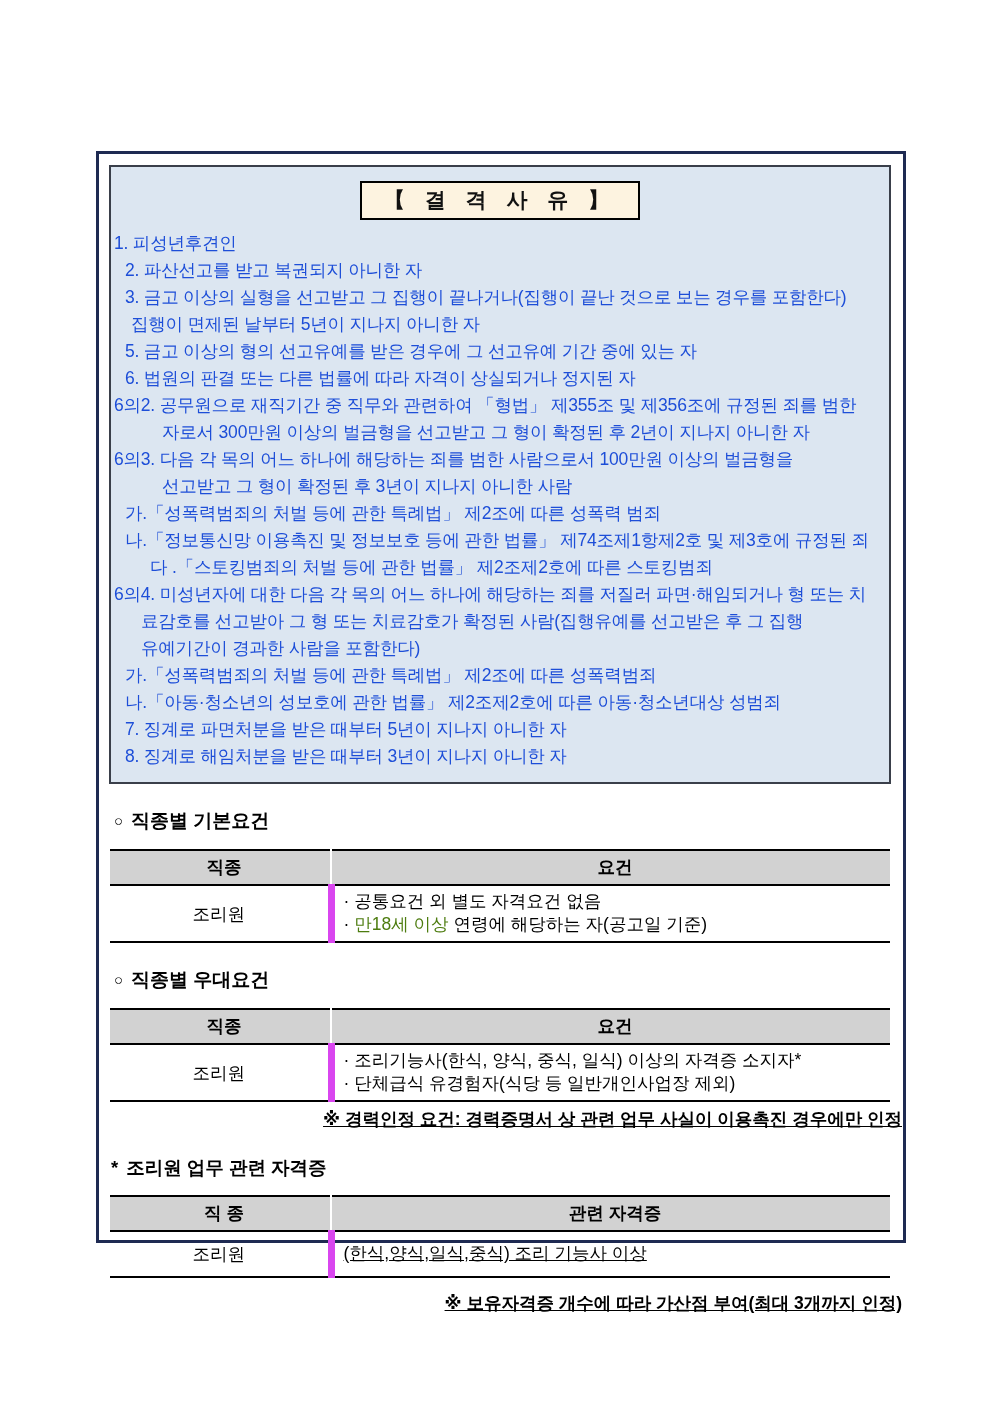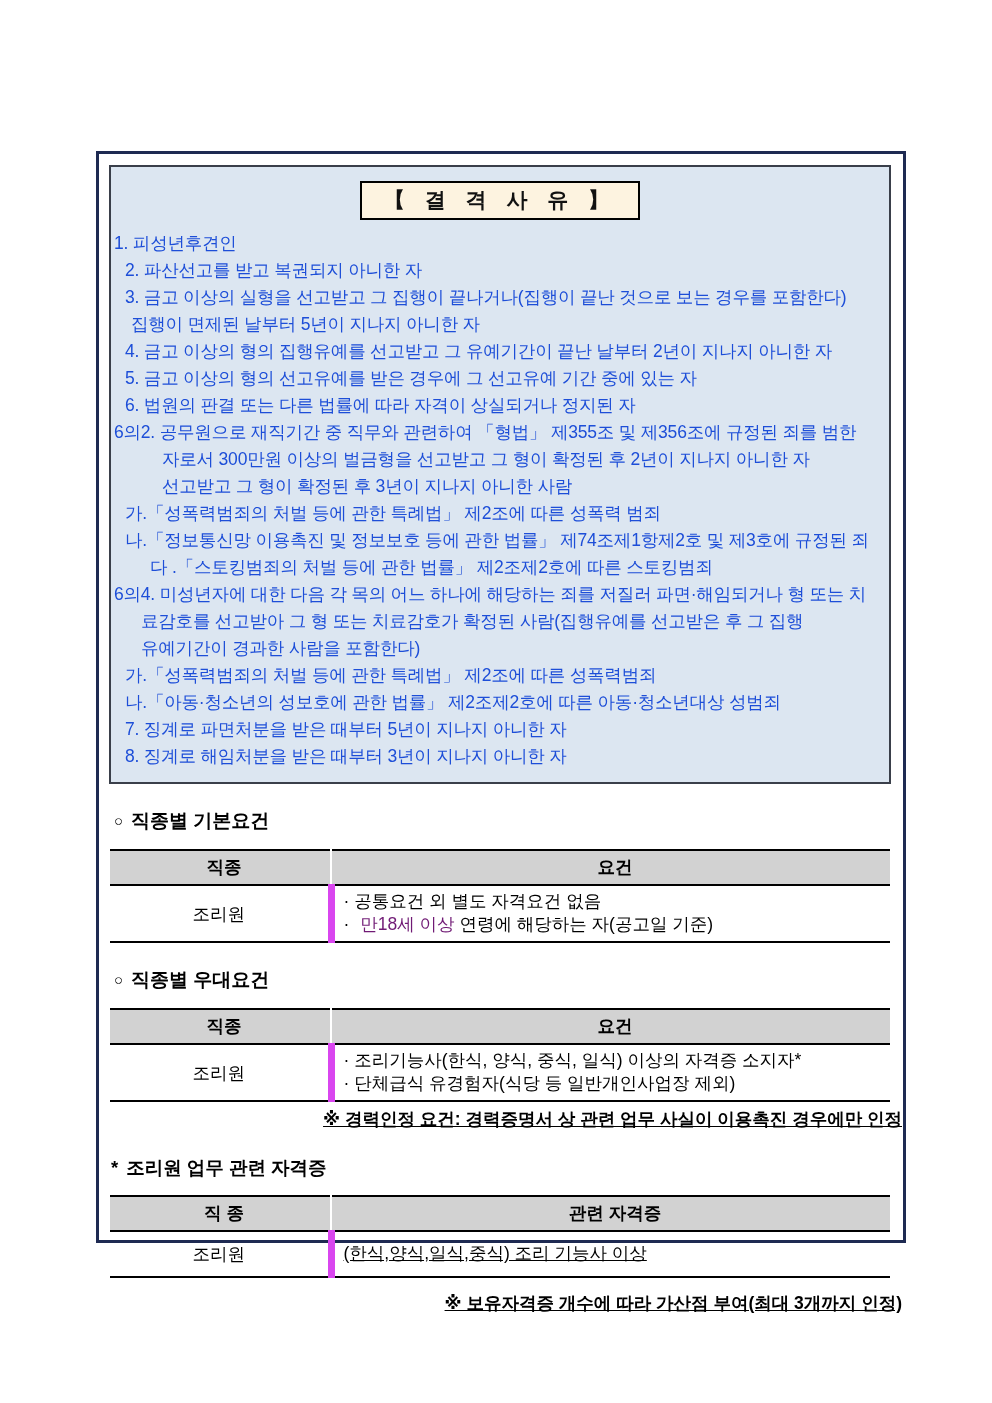--- a/index.html
+++ b/index.html
@@ -95,21 +95,21 @@
     text-align: center;
     vertical-align: middle;
     border-right: 7px solid #d946ef;
   }
   table.doc-table td.c2 {
     padding: 4px 4px 5px 9px;
     line-height: 23px;
     vertical-align: middle;
   }
   table.doc-table.single td.c2 { padding-top: 10px; padding-bottom: 11px; text-decoration: underline; }
-  .blue { color: #701a75; margin-left: 6px; }
+  .blue { color: #4d7c0f; }
   
   .note {
     margin: 5px 1px 0 0;
     text-align: right;
     font-size: 17.5px;
     font-weight: bold;
     text-decoration: underline;
     color: #000;
   }
   .note.footer { margin-top: 13px; }
@@ -125,30 +125,30 @@
       <div class="lines">
 
           <div class="bl indent-0">1. 피성년후견인</div>
 
           <div class="bl indent-1">2. 파산선고를 받고 복권되지 아니한 자</div>
 
           <div class="bl indent-1">3. 금고 이상의 실형을 선고받고 그 집행이 끝나거나(집행이 끝난 것으로 보는 경우를 포함한다)</div>
 
           <div class="bl indent-2">집행이 면제된 날부터 5년이 지나지 아니한 자</div>
 
-          <div class="bl indent-1">4. 금고 이상의 형의 집행유예를 선고받고 그 유예기간이 끝난 날부터 2년이 지나지 아니한 자</div>
 
           <div class="bl indent-1">5. 금고 이상의 형의 선고유예를 받은 경우에 그 선고유예 기간 중에 있는 자</div>
 
           <div class="bl indent-1">6. 법원의 판결 또는 다른 법률에 따라 자격이 상실되거나 정지된 자</div>
 
           <div class="bl indent-0">6의2. 공무원으로 재직기간 중 직무와 관련하여 「형법」 제355조 및 제356조에 규정된 죄를 범한</div>
 
           <div class="bl indent-5">자로서 300만원 이상의 벌금형을 선고받고 그 형이 확정된 후 2년이 지나지 아니한 자</div>
 
+          <div class="bl indent-0">6의3. 다음 각 목의 어느 하나에 해당하는 죄를 범한 사람으로서 100만원 이상의 벌금형을</div>
 
           <div class="bl indent-5">선고받고 그 형이 확정된 후 3년이 지나지 아니한 사람</div>
 
           <div class="bl indent-1">가.「성폭력범죄의 처벌 등에 관한 특례법」 제2조에 따른 성폭력 범죄</div>
 
           <div class="bl indent-1">나.「정보통신망 이용촉진 및 정보보호 등에 관한 법률」 제74조제1항제2호 및 제3호에 규정된 죄</div>
 
           <div class="bl indent-4">다 .「스토킹범죄의 처벌 등에 관한 법률」 제2조제2호에 따른 스토킹범죄</div>
 
           <div class="bl indent-0">6의4. 미성년자에 대한 다음 각 목의 어느 하나에 해당하는 죄를 저질러 파면·해임되거나 형 또는 치</div>

